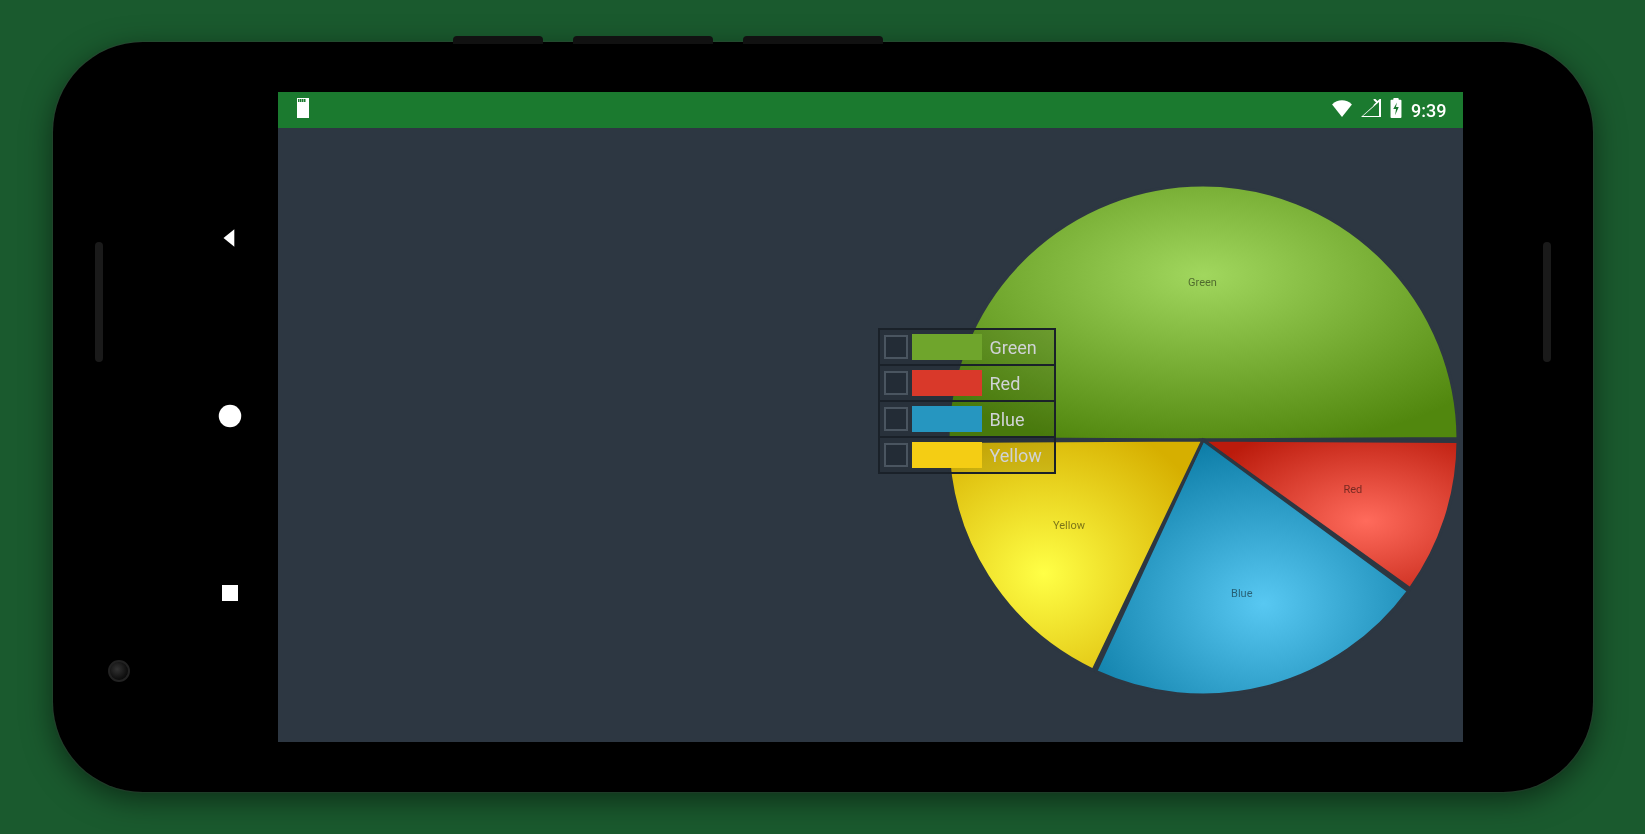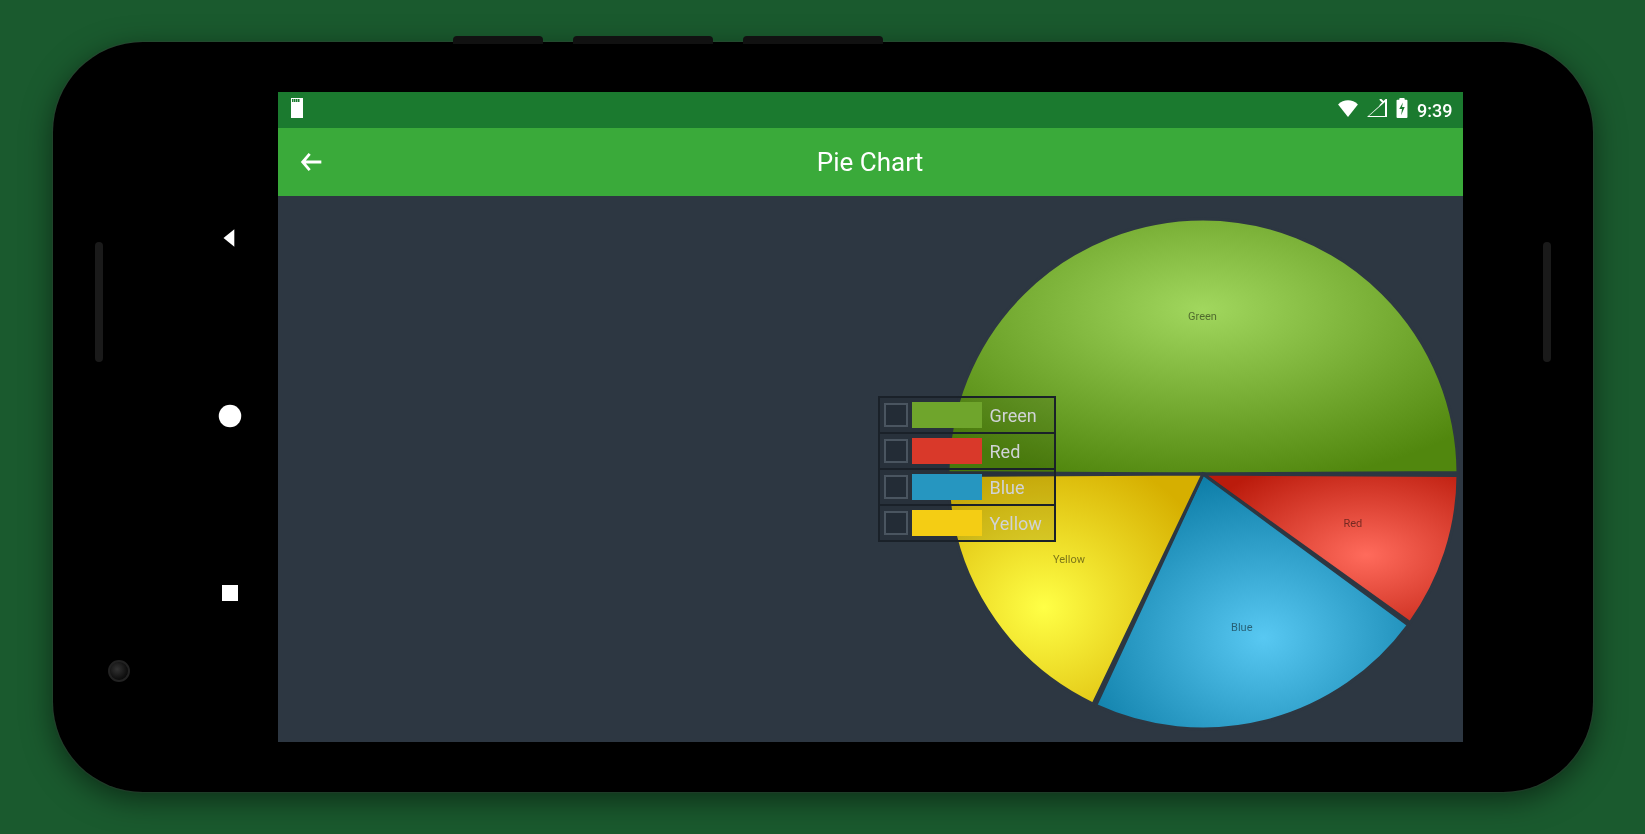--- a/index.html
+++ b/index.html
@@ -86,21 +86,21 @@
     flex-direction: column;
     overflow: hidden;
   }
   .status-bar {
     height: 36px;
     background: #1b7a2f;
     display: flex;
     align-items: center;
     color: #fff;
     font-size: 18px;
-    padding: 0 10px;
+    padding: 0 16px;
   }
   .status-left { display: flex; align-items: center; gap: 6px; }
   .status-right { margin-left: auto; display: flex; align-items: center; gap: 8px; }
   .action-bar {
     height: 68px;
     background: #3aaa3a;
     display: flex;
     align-items: center;
     color: #fff;
     font-size: 26px;
@@ -234,28 +234,20 @@
           <svg width="14" height="20" viewBox="0 0 14 22" fill="#fff">
               <rect x="1" y="2" width="12" height="20" rx="1"></rect>
               <rect x="4" y="0" width="6" height="3" rx="1"></rect>
               <path d="M8 5 L4 12 L7 12 L6 19 L10 10 L7 10 Z" fill="#1b7a2f"></path>
             </svg>
         </span>
         <span style="font-weight:500;">9:39</span>
       </div>
     </div>
 
-    <div class="action-bar">
-      <div class="back-arrow">
-        <svg width="28" height="28" viewBox="0 0 24 24" fill="none" stroke="#fff" stroke-width="2.4">
-            <path d="M20 12 H4 M10 5 L4 12 L10 19"></path>
-          </svg>
-      </div>
-      <div class="action-title">Pie Chart</div>
-    </div>
 
     <div class="chart-area">
       <div class="pie-container">
         <svg class="pie-svg" id="pie-svg" width="520" height="520" viewBox="0 0 520 520">
             <defs>
               <radialGradient id="grad0" cx="0.5" cy="0.3528846153846154" r="0.7">
                 <stop offset="0%" stop-color="rgb(161,215,94)"></stop>
                 <stop offset="100%" stop-color="rgb(81,135,14)"></stop>
               </radialGradient>
               <radialGradient id="grad1" cx="0.6399150451857293" cy="0.5454611539801605" r="0.7">

